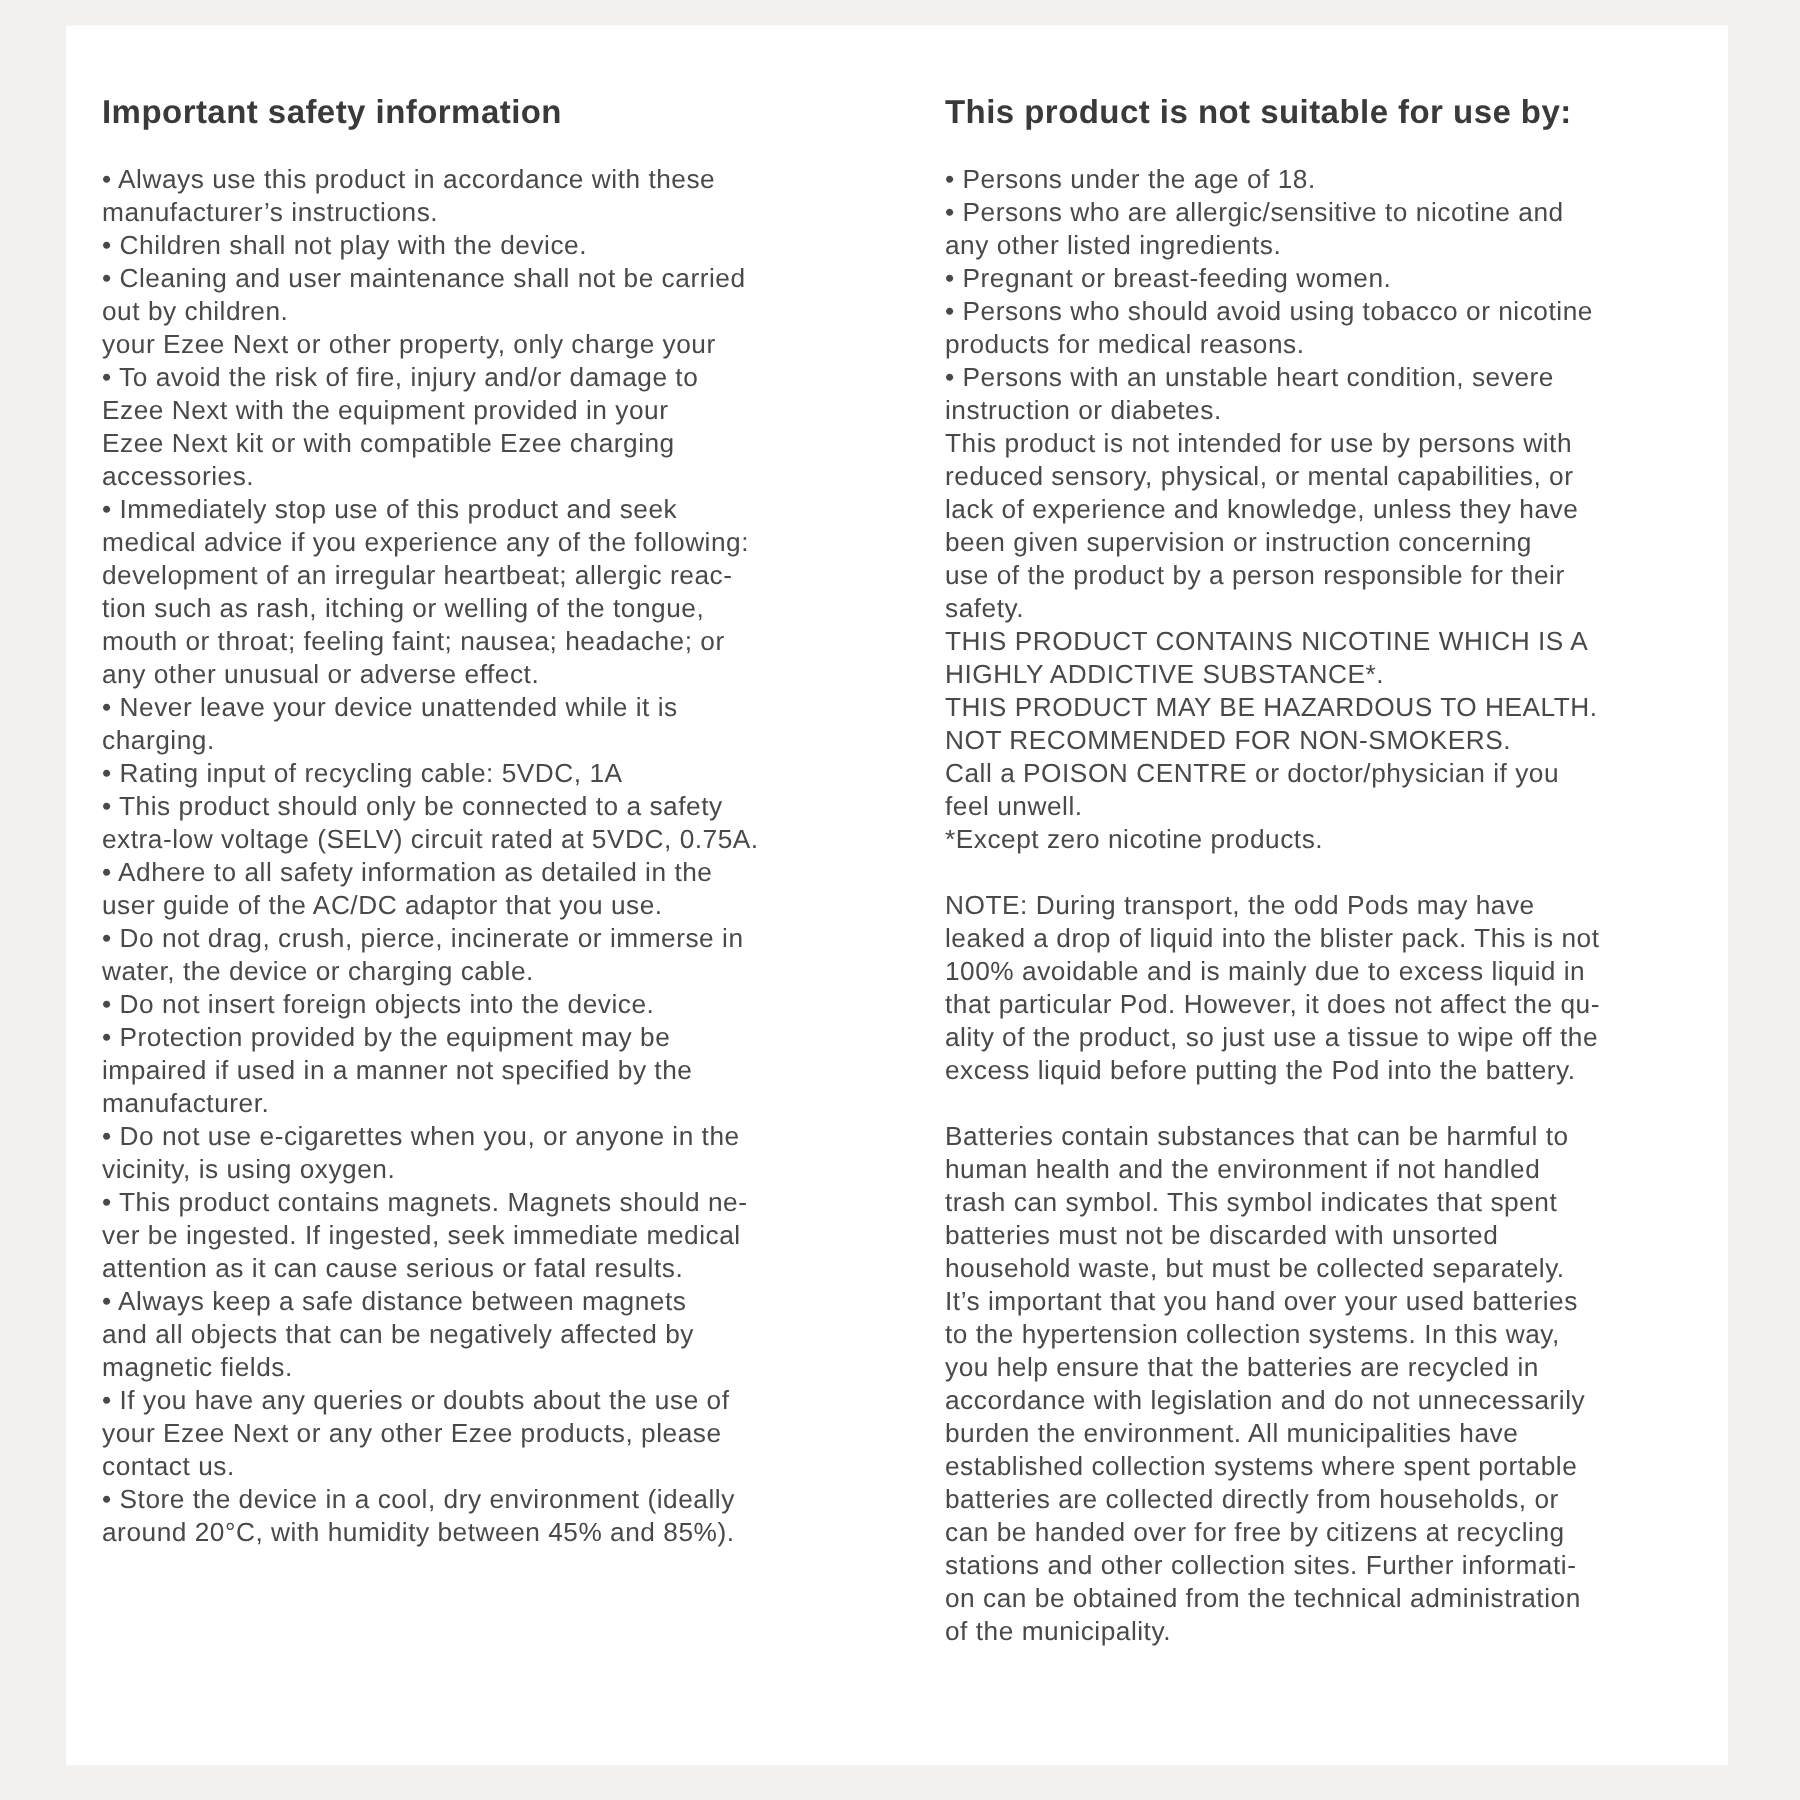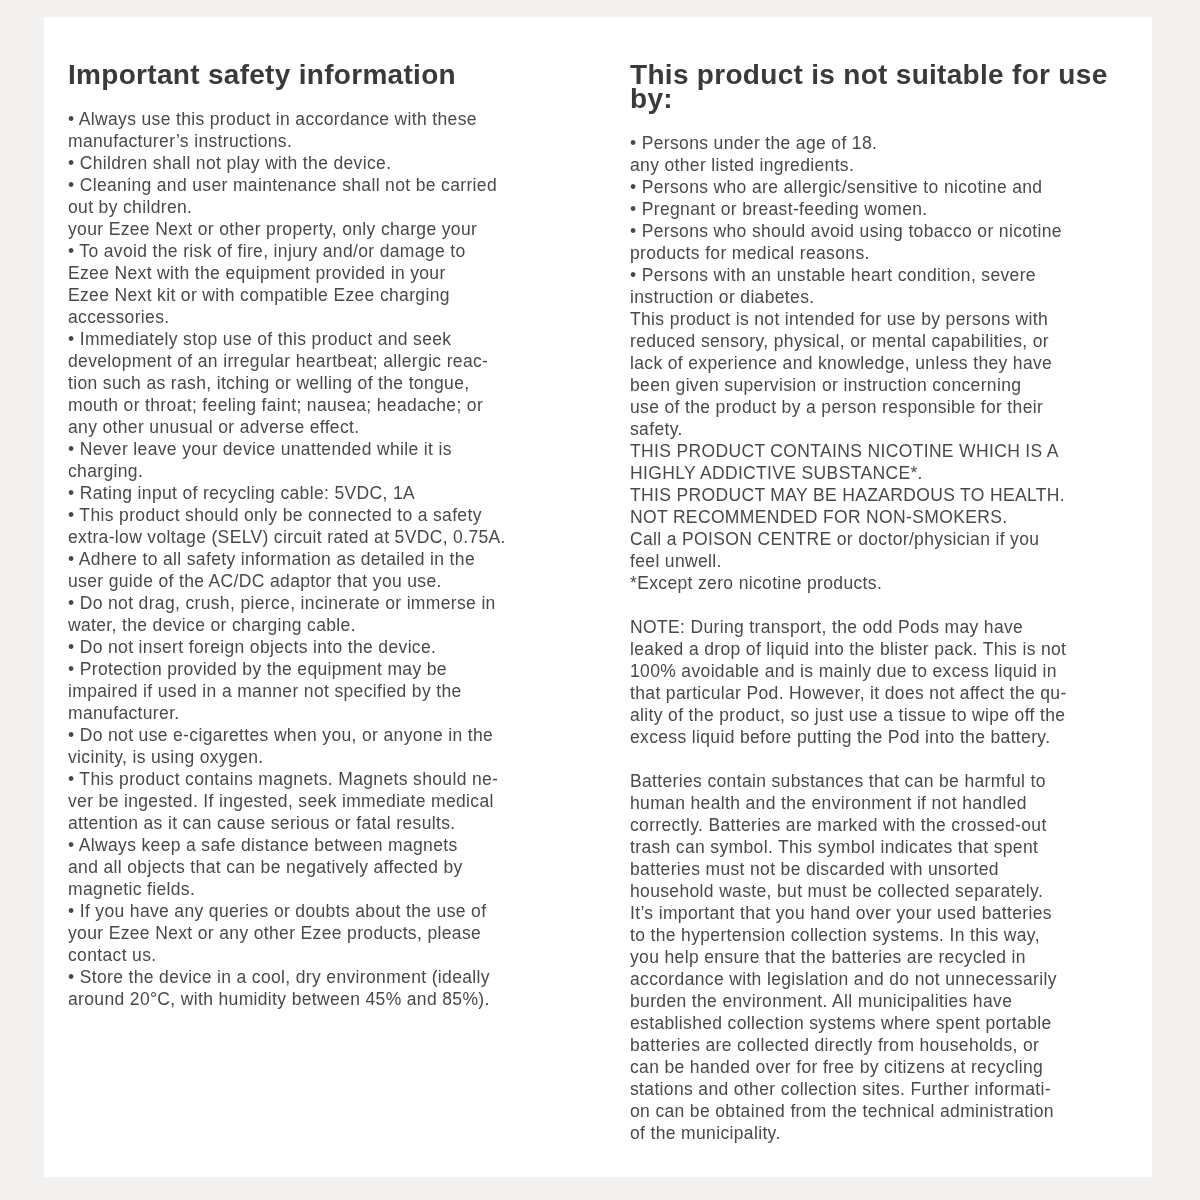--- a/index.html
+++ b/index.html
@@ -23,21 +23,21 @@
     background: #ffffff;
   }
   .col {
     position: absolute;
     top: 46px;
   }
   .col-left  { left: 24px;  width: 550px; }
   .col-right { left: 586px; width: 515px; }
   .col h2 {
     margin: 0 0 21px 0;
-    font-size: 28px;
+    font-size: 22px;
     line-height: 24px;
     font-weight: 700;
     letter-spacing: 0.3px;
     color: #3b3a39;
   }
   .line {
     font-size: 17.5px;
     line-height: 22px;
     font-weight: 400;
     letter-spacing: 0.35px;
@@ -57,20 +57,21 @@
         <div class="line">manufacturer’s instructions.</div>
         <div class="line">• Children shall not play with the device.</div>
         <div class="line">• Cleaning and user maintenance shall not be carried</div>
         <div class="line">out by children.</div>
         <div class="line">your Ezee Next or other property, only charge your</div>
         <div class="line">• To avoid the risk of fire, injury and/or damage to</div>
         <div class="line">Ezee Next with the equipment provided in your</div>
         <div class="line">Ezee Next kit or with compatible Ezee charging</div>
         <div class="line">accessories.</div>
         <div class="line">• Immediately stop use of this product and seek</div>
+        <div class="line">medical advice if you experience any of the following:</div>
         <div class="line">development of an irregular heartbeat; allergic reac-</div>
         <div class="line">tion such as rash, itching or welling of the tongue,</div>
         <div class="line">mouth or throat; feeling faint; nausea; headache; or</div>
         <div class="line">any other unusual or adverse effect.</div>
         <div class="line">• Never leave your device unattended while it is</div>
         <div class="line">charging.</div>
         <div class="line">• Rating input of recycling cable: 5VDC, 1A</div>
         <div class="line">• This product should only be connected to a safety</div>
         <div class="line">extra-low voltage (SELV) circuit rated at 5VDC, 0.75A.</div>
         <div class="line">• Adhere to all safety information as detailed in the</div>
@@ -94,22 +95,22 @@
         <div class="line">contact us.</div>
         <div class="line">• Store the device in a cool, dry environment (ideally</div>
         <div class="line">around 20°C, with humidity between 45% and 85%).</div>
       </div>
   </div>
 
   <div class="col col-right">
     <h2>This product is not suitable for use by:</h2>
     <div>
         <div class="line">• Persons under the age of 18.</div>
+        <div class="line">• Persons who are allergic/sensitive to nicotine and</div>
         <div class="line">any other listed ingredients.</div>
-        <div class="line">• Persons who are allergic/sensitive to nicotine and</div>
         <div class="line">• Pregnant or breast-feeding women.</div>
         <div class="line">• Persons who should avoid using tobacco or nicotine</div>
         <div class="line">products for medical reasons.</div>
         <div class="line">• Persons with an unstable heart condition, severe</div>
         <div class="line">instruction or diabetes.</div>
         <div class="line">This product is not intended for use by persons with</div>
         <div class="line">reduced sensory, physical, or mental capabilities, or</div>
         <div class="line">lack of experience and knowledge, unless they have</div>
         <div class="line">been given supervision or instruction concerning</div>
         <div class="line">use of the product by a person responsible for their</div>
@@ -124,21 +125,20 @@
         <div class="line">&nbsp;</div>
         <div class="line">NOTE: During transport, the odd Pods may have</div>
         <div class="line">leaked a drop of liquid into the blister pack. This is not</div>
         <div class="line">100% avoidable and is mainly due to excess liquid in</div>
         <div class="line">that particular Pod. However, it does not affect the qu-</div>
         <div class="line">ality of the product, so just use a tissue to wipe off the</div>
         <div class="line">excess liquid before putting the Pod into the battery.</div>
         <div class="line">&nbsp;</div>
         <div class="line">Batteries contain substances that can be harmful to</div>
         <div class="line">human health and the environment if not handled</div>
-        <div class="line">correctly. Batteries are marked with the crossed-out</div>
         <div class="line">trash can symbol. This symbol indicates that spent</div>
         <div class="line">batteries must not be discarded with unsorted</div>
         <div class="line">household waste, but must be collected separately.</div>
         <div class="line">It’s important that you hand over your used batteries</div>
         <div class="line">to the hypertension collection systems. In this way,</div>
         <div class="line">you help ensure that the batteries are recycled in</div>
         <div class="line">accordance with legislation and do not unnecessarily</div>
         <div class="line">burden the environment. All municipalities have</div>
         <div class="line">established collection systems where spent portable</div>
         <div class="line">batteries are collected directly from households, or</div>

